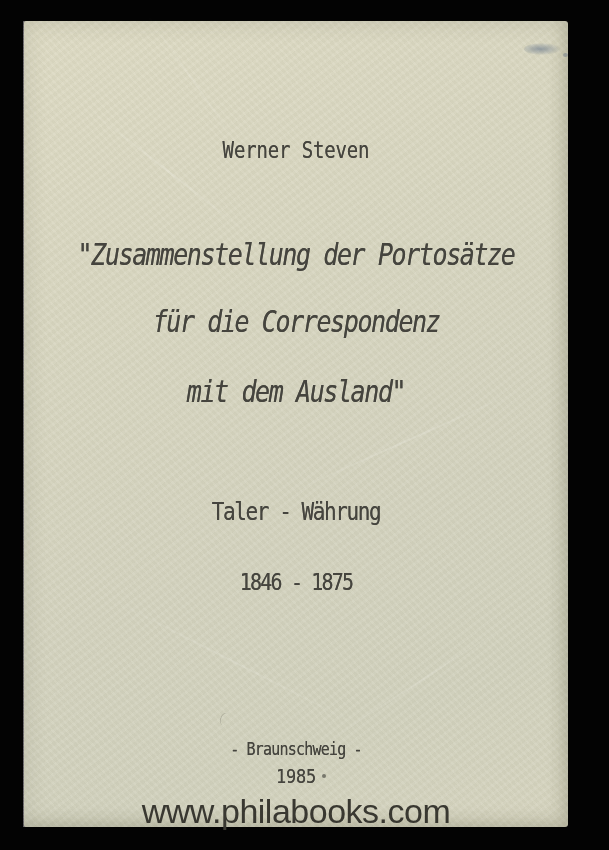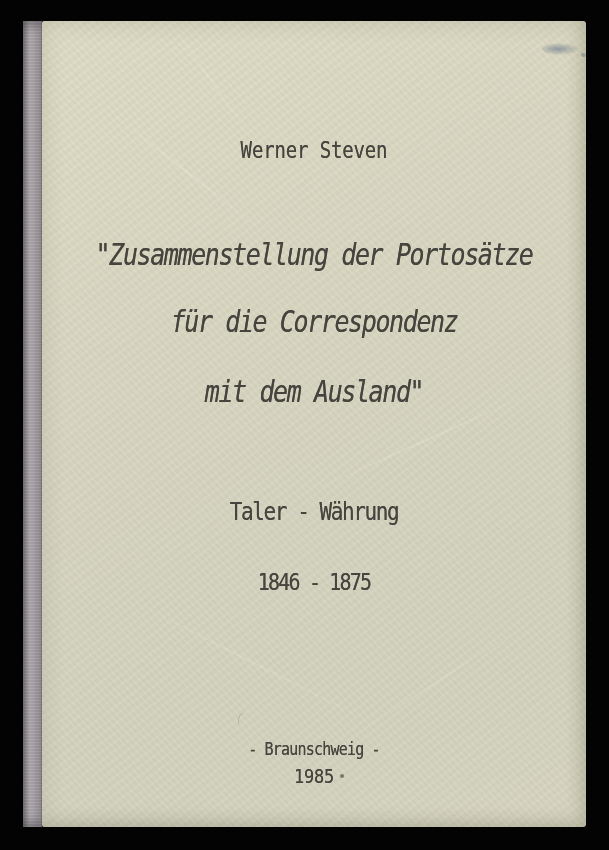--- a/index.html
+++ b/index.html
@@ -29,21 +29,21 @@
     top: 0;
     width: 19px;
     height: 100%;
     background:
       repeating-linear-gradient(0deg, rgba(255,255,255,0.06) 0 1px, rgba(0,0,0,0.05) 1px 3px),
       linear-gradient(90deg, #8e898d 0%, #b3adb1 35%, #a6a0a6 70%, #b0aaae 92%, #938d91 100%);
     box-shadow: inset 0 6px 8px rgba(0,0,0,0.25), inset 0 -6px 8px rgba(0,0,0,0.25);
   }
   .cover {
     position: absolute;
-    left: 19px;
+    left: 1px;
     top: 0;
     width: 544px;
     height: 100%;
     border-radius: 2px 3px 3px 2px;
     background:
       repeating-linear-gradient(48deg, rgba(255,255,255,0.035) 0 2px, rgba(96,96,72,0.028) 2px 5px),
       repeating-linear-gradient(-37deg, rgba(255,255,255,0.03) 0 3px, rgba(90,90,70,0.022) 3px 7px),
       linear-gradient(158deg, #dedbc4 0%, #d9d7c1 30%, #d4d3bf 62%, #d2d2be 82%, #d7d5c0 100%);
     box-shadow:
       inset 0 0 22px rgba(70,70,45,0.16),
@@ -171,16 +171,17 @@
       <div class="tw title-l title-3">mit dem Ausland"</div>
 
       <div class="tw subtitle">Taler - Währung</div>
 
       <div class="tw years">1846 - 1875</div>
 
       <div class="tw place">- Braunschweig -</div>
 
       <div class="tw pubyear">1985</div>
 
+      <div class="watermark">www.philabooks.com</div>
 
     </div>
   </div>
 </div>
 
 </body></html>

